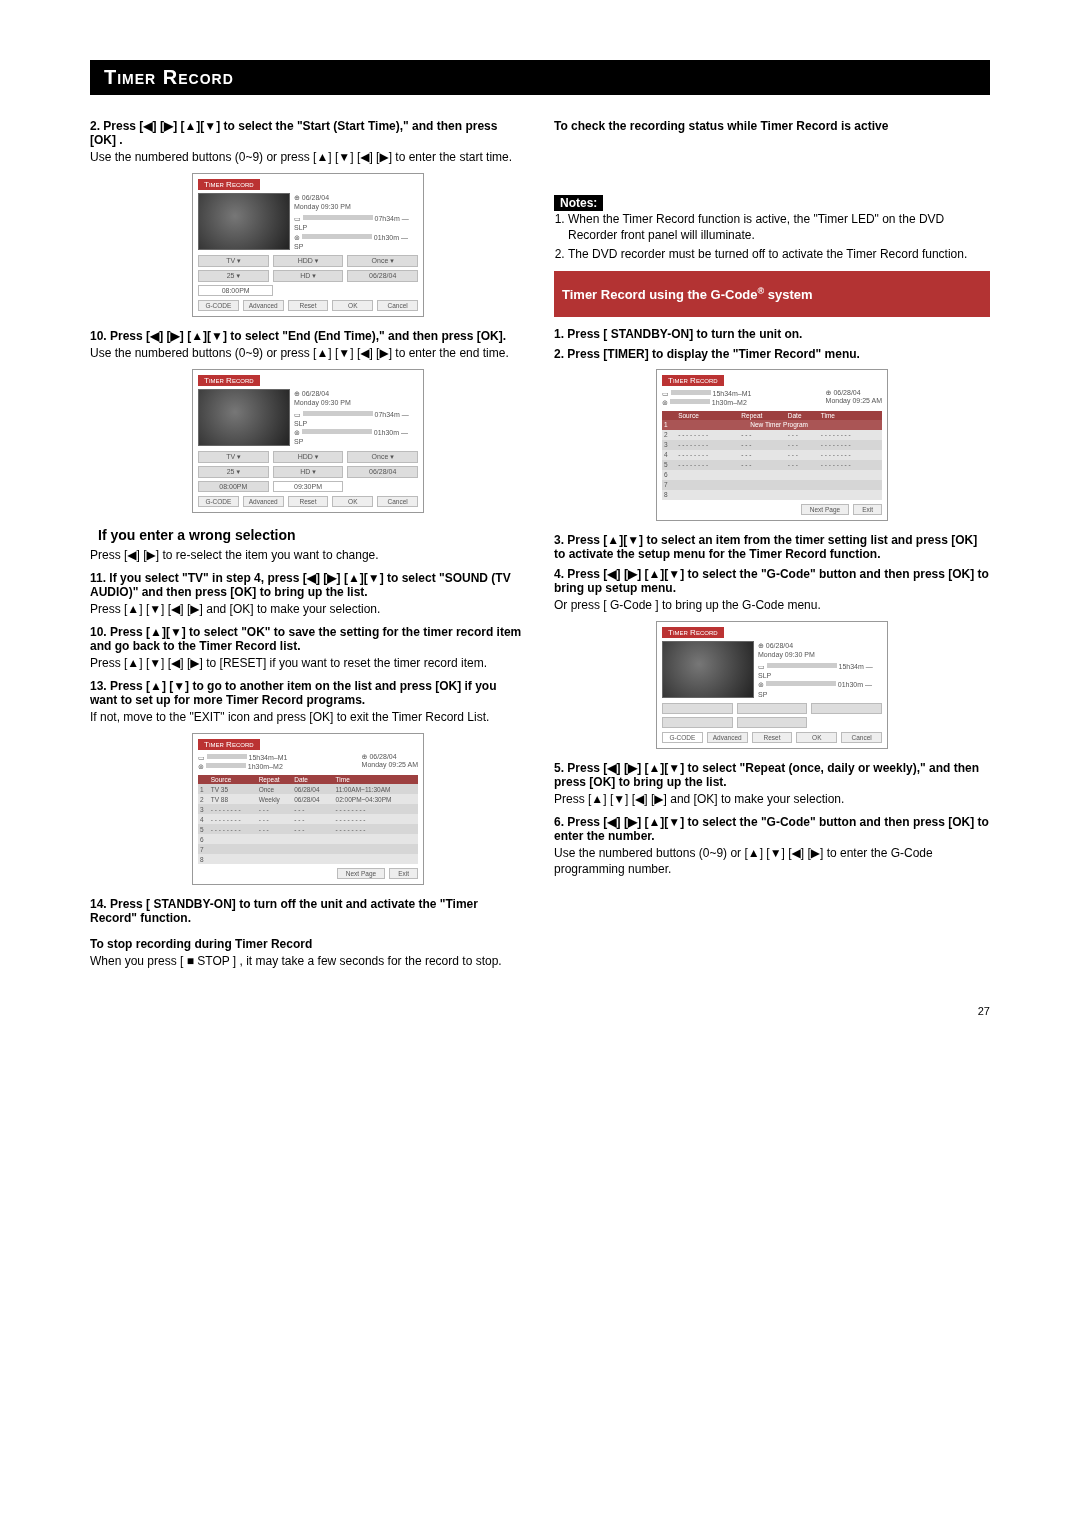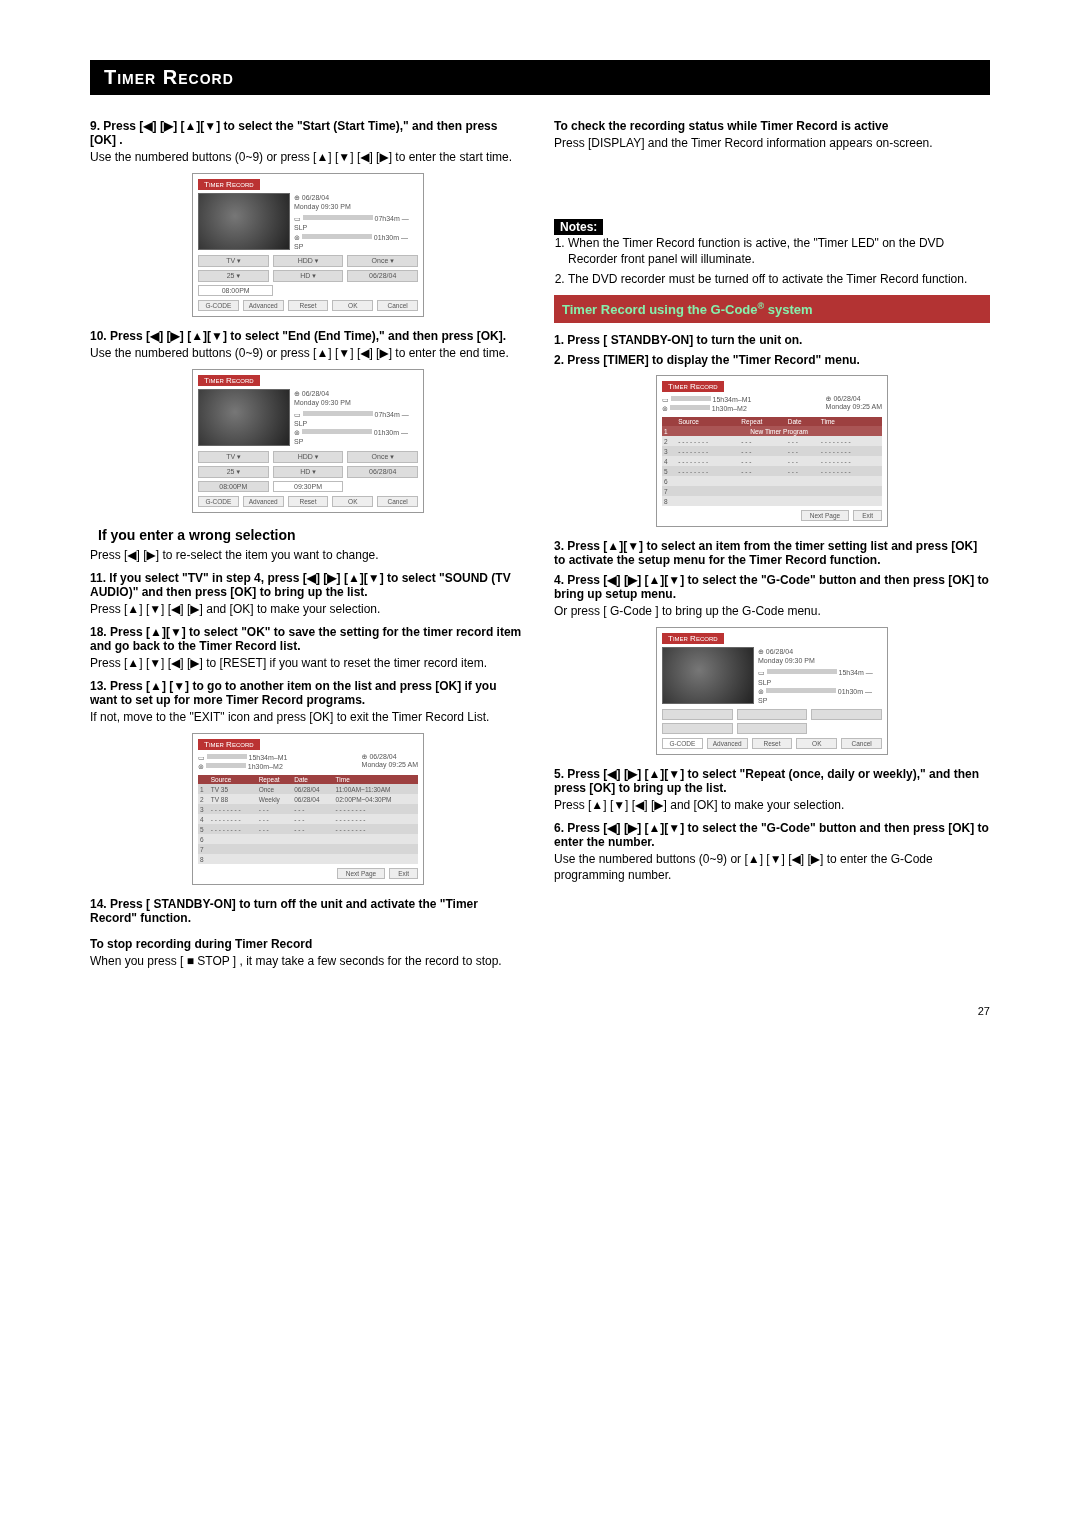--- a/index.html
+++ b/index.html
@@ -37,23 +37,23 @@
     margin: 2px 0 8px 0;
     line-height: 1.35;
   }
   .sub-heading {
     font-weight: bold;
     font-size: 14px;
     margin: 14px 0 4px 8px;
   }
   .red-heading {
     background: #b33333;
-    color: #86efac;
+    color: #ffffff;
     font-weight: bold;
-    padding: 6px 8px;
+    padding: 15px 8px;
     font-size: 13px;
     margin: 0 0 10px 0;
   }
   .notes-label {
     background: #000;
     color: #fff;
     font-weight: bold;
     padding: 1px 6px;
     display: inline-block;
     margin-bottom: 0;
@@ -176,21 +176,21 @@
 </style>
 </head>
 <body>
 
 <div class="section-title">Timer Record</div>
 
 <div class="columns">
 
   <div class="col">
 
-    <div class="step-bold">9.  Press [◀] [▶] [▲][▼] to select the "Start (Start Time)," and then press [OK] .</div>
+    <div class="step-bold">2.  Press [◀] [▶] [▲][▼] to select the "Start (Start Time)," and then press [OK] .</div>
     <div class="para">Use the numbered buttons (0~9) or press [▲] [▼] [◀] [▶] to enter the start time.</div>
 
     <div class="figure">
       <div class="fig-box">
         <div class="fig-title">Timer Record</div>
         <div class="fig-inner">
           <div class="fig-img"></div>
           <div class="fig-info">
             <div>⊕ <span>06/28/04</span></div>
             <div>Monday       09:30 PM</div>
@@ -261,21 +261,21 @@
         </div>
       </div>
     </div>
 
     <div class="sub-heading">If you enter a wrong selection</div>
     <div class="para">Press [◀] [▶]  to re-select the item you want to change.</div>
 
     <div class="step-bold">11. If you select "TV" in step 4, press [◀] [▶] [▲][▼] to select "SOUND (TV AUDIO)" and then press [OK] to bring up the list.</div>
     <div class="para">Press [▲] [▼] [◀] [▶] and [OK] to make your selection.</div>
 
-    <div class="step-bold">18. Press [▲][▼] to select "OK" to save the setting for the timer record item and go back  to the Timer Record list.</div>
+    <div class="step-bold">10. Press [▲][▼] to select "OK" to save the setting for the timer record item and go back  to the Timer Record list.</div>
     <div class="para">Press [▲] [▼] [◀] [▶] to [RESET] if you want to reset the timer record item.</div>
 
     <div class="step-bold">13. Press [▲] [▼] to go to another item on the list and press [OK] if you want to set up for more Timer Record programs.</div>
     <div class="para">If not, move to the "EXIT" icon and press [OK] to exit the Timer Record List.</div>
 
     <div class="figure">
       <div class="fig-box">
         <div class="fig-title">Timer Record</div>
         <div class="fig-topbar">
           <div>▭ <span class="fig-bar" style="width:40px"></span> <span>15h34m–M1</span><br>
@@ -359,21 +359,20 @@
 
     <div class="step-bold">14. Press [ STANDBY-ON] to turn off the unit and activate the "Timer Record" function.</div>
     <div class="step-bold" style="margin-top:12px">To stop recording during Timer Record</div>
     <div class="para">When you press [ ■ STOP ] , it may take a few seconds for the record to stop.</div>
 
   </div>
 
   <div class="col">
 
     <div class="step-bold">To check the recording status while Timer Record is active</div>
-    <div class="para">Press [DISPLAY] and the Timer Record information appears on-screen.</div>
 
     <div style="height:60px"></div>
 
     <div><span class="notes-label">Notes:</span></div>
     <ol class="notes-list">
       <li>When the Timer Record function is active, the "Timer LED" on the DVD Recorder front panel will illuminate.</li>
       <li>The DVD recorder must be turned off to activate the Timer Record function.</li>
     </ol>
 
     <div class="red-heading">Timer Record using the G-Code<sup>®</sup> system</div>

